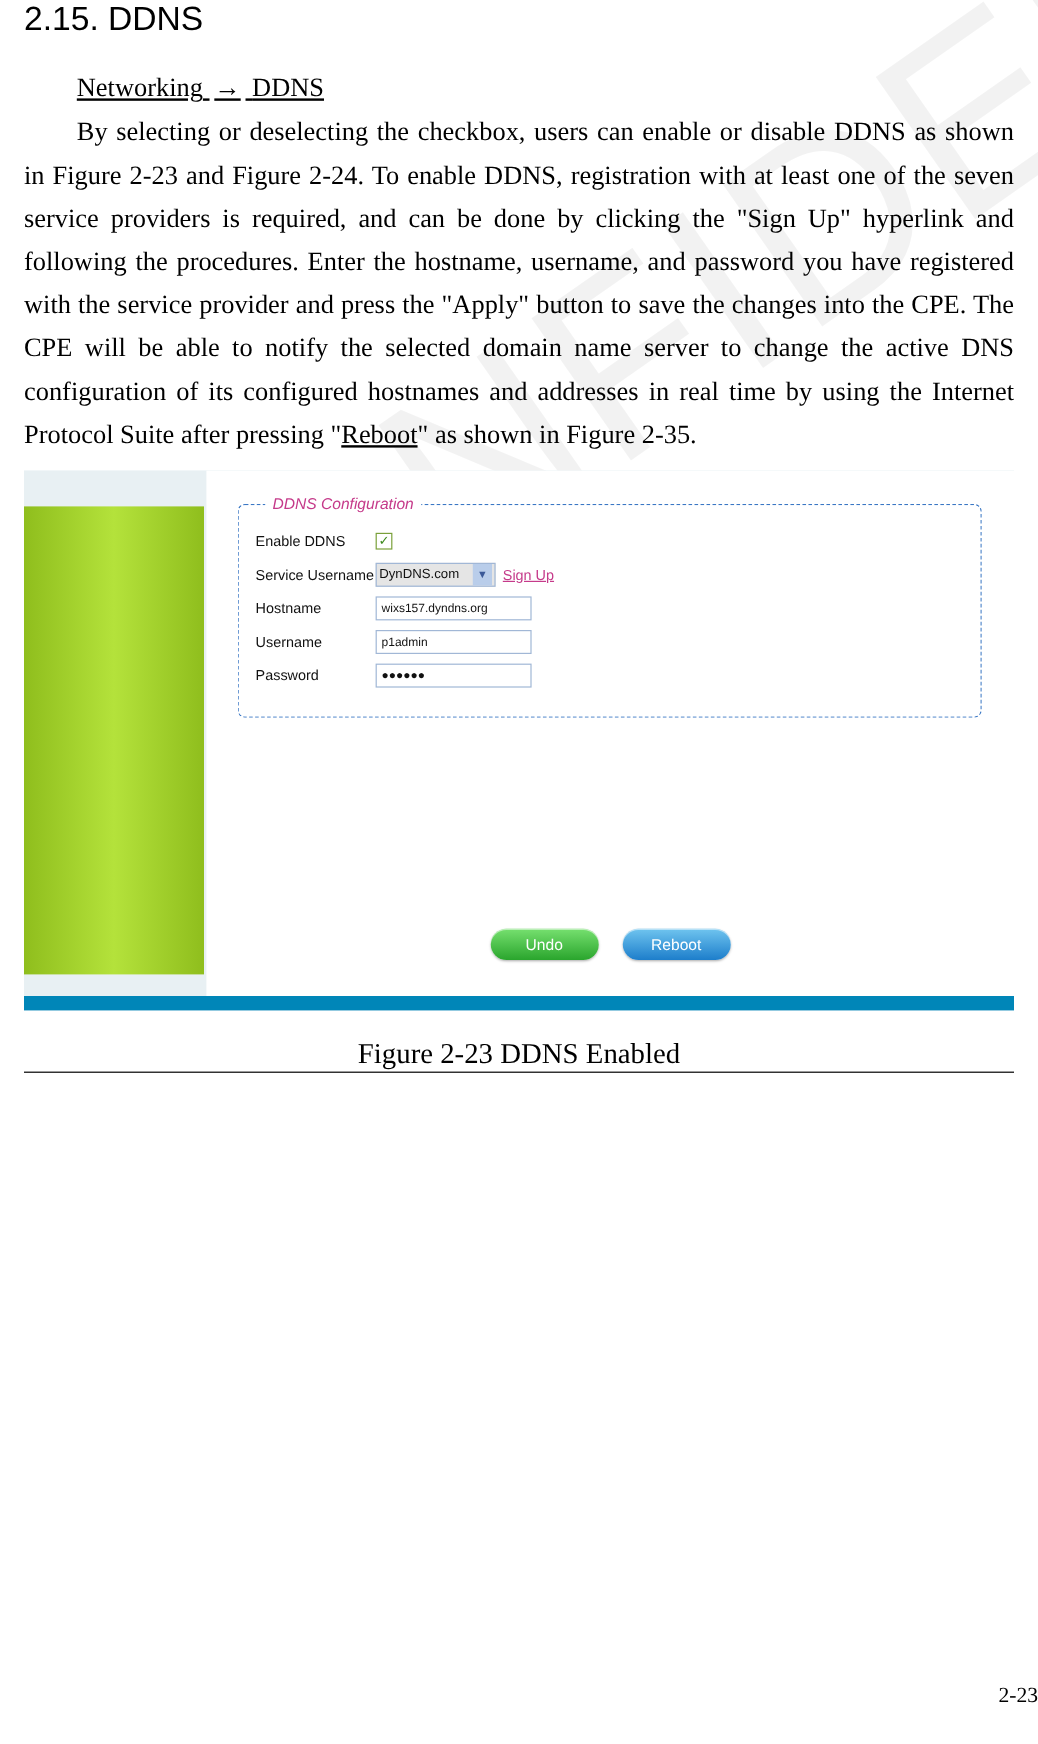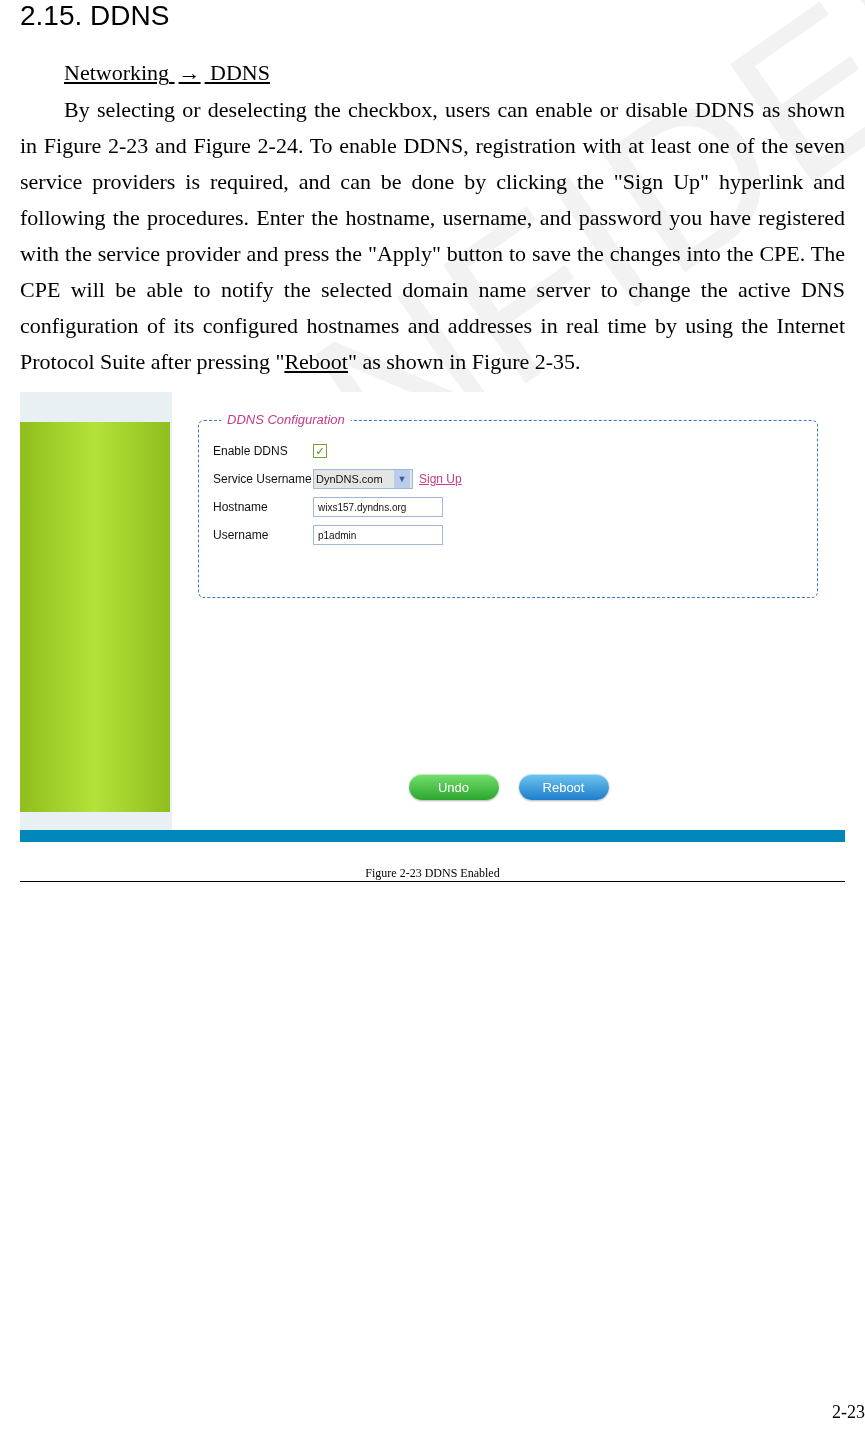--- a/index.html
+++ b/index.html
@@ -178,21 +178,21 @@
       color: #fff;
       font-size: 13px;
       display: inline-flex; align-items: center; justify-content: center;
       box-shadow: inset 0 1px 0 rgba(255,255,255,0.5), 0 1px 2px rgba(0,0,0,0.3);
     }
     .pill-undo { background: linear-gradient(180deg,#76e06f,#2aa52d); }
     .pill-apply { background: linear-gradient(180deg,#6fc4ef,#1d7ecb); }
 
     .fig-caption {
       text-align: center;
-      font-size: 12px;
+      font-size: 24px;
       margin-top: 24px;
       font-family: "Times New Roman", serif;
     }
 
     .footer {
       position: absolute;
       bottom: 30px;
       left: 0; right: 0;
       text-align: right;
       font-size: 18px;
@@ -250,20 +250,24 @@
         <div class="ss-row">
           <label class="lbl">Hostname</label>
           <span class="ss-input">wixs157.dyndns.org</span>
         </div>
 
         <div class="ss-row">
           <label class="lbl">Username</label>
           <span class="ss-input">p1admin</span>
         </div>
 
+        <div class="ss-row">
+          <label class="lbl">Password</label>
+          <span class="ss-input">●●●●●●</span>
+        </div>
       </div>
     </div>
 
     <div class="ss-buttons">
       <span class="pill-btn pill-undo">Undo</span>
       <span class="pill-btn pill-apply">Reboot</span>
     </div>
   </div>
 
   <p class="fig-caption">Figure 2-23    DDNS Enabled</p>

